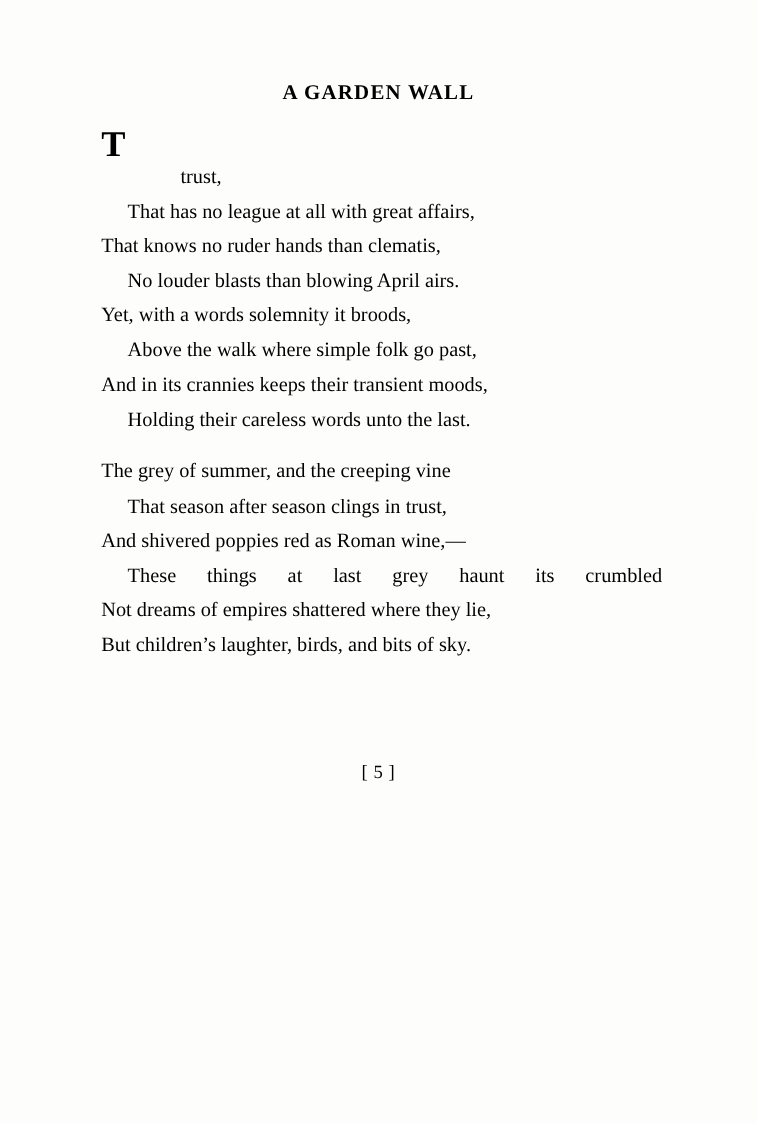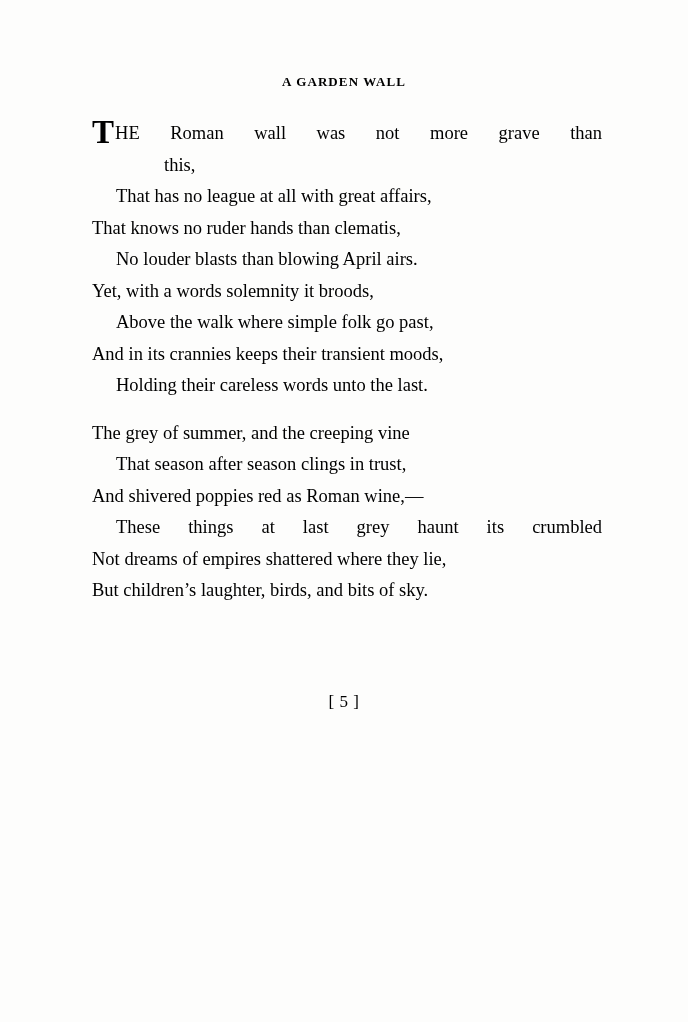--- a/index.html
+++ b/index.html
@@ -19,21 +19,21 @@
     position: absolute;
     inset: 0;
     background: #fdfdfc;
   }
   .poem-title {
     position: absolute;
     top: 74px;
     left: 0;
     width: 688px;
     text-align: center;
-    font-size: 13px;
+    font-size: 19px;
     font-weight: bold;
     letter-spacing: 1.1px;
     font-variant: small-caps;
     font-family: "Liberation Serif", serif;
   }
   .poem-body {
     position: absolute;
     top: 118px;
     left: 92px;
     width: 510px;
@@ -85,22 +85,22 @@
 </head>
 <body>
 
 <div class="page">
 
   <div class="poem-title">A GARDEN WALL</div>
 
   <div class="poem-body">
 
     <div class="stanza">
-      <div class="line first-line"><span class="dropcap">T</span><span>HE  Roman  wall  was  not  more  grave  than</span></div>
-      <div class="line runover">this,</div>
+      <div class="line first-line"><span class="dropcap">T</span></div>
+      <div class="line runover">trust,</div>
       <div class="line indent">That has no league at all with great affairs,</div>
       <div class="line">That knows no ruder hands than clematis,</div>
       <div class="line indent">No louder blasts than blowing April airs.</div>
       <div class="line">Yet, with a words solemnity it broods,</div>
       <div class="line indent">Above the walk where simple folk go past,</div>
       <div class="line">And in its crannies keeps their transient moods,</div>
       <div class="line indent">Holding their careless words unto the last.</div>
     </div>
 
     <div class="stanza">

